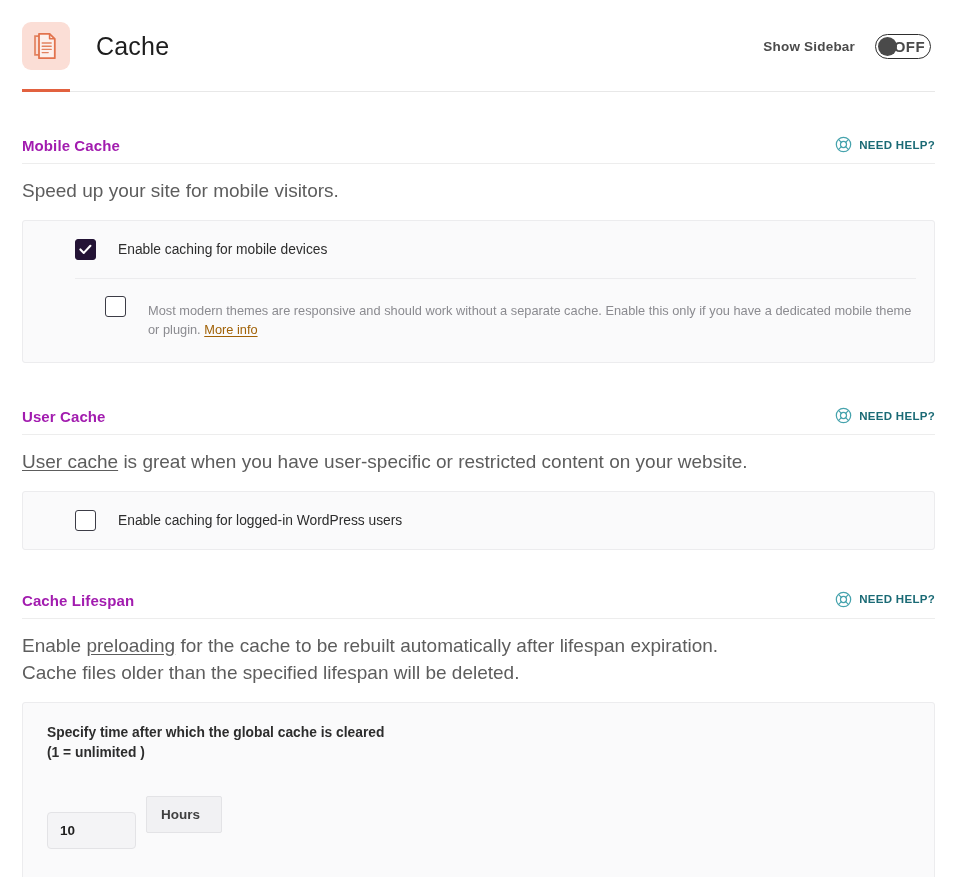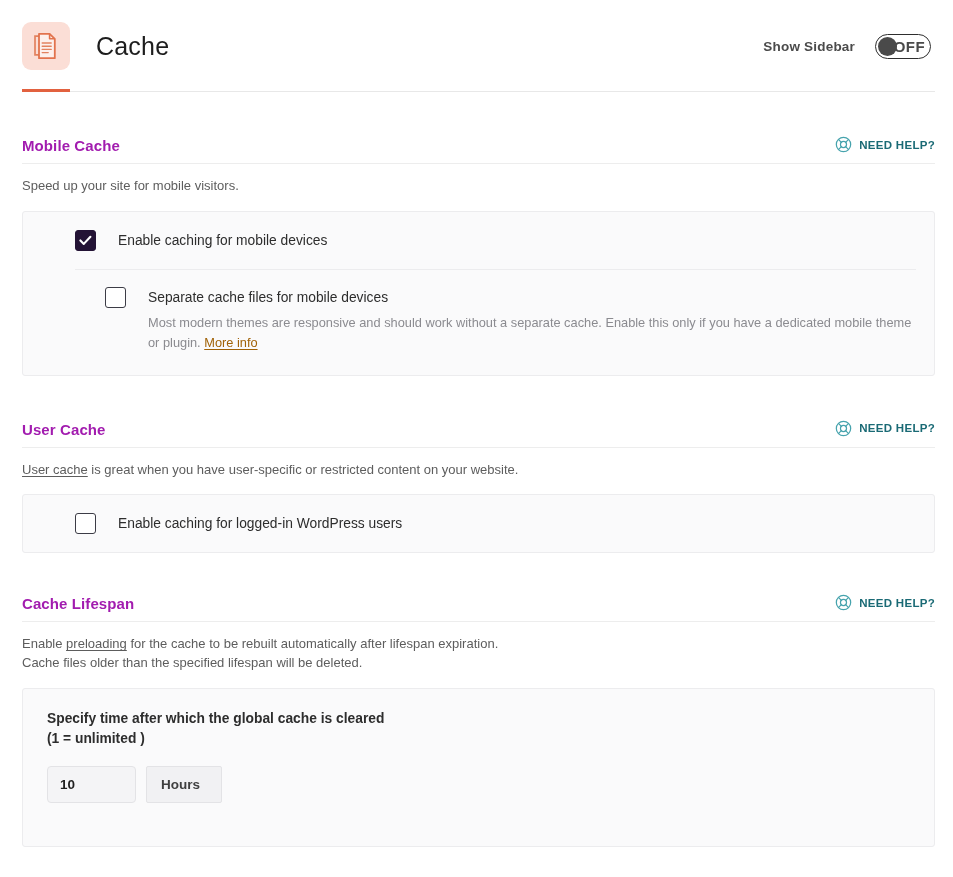--- a/index.html
+++ b/index.html
@@ -127,21 +127,21 @@
   }
   .need-help svg { display:block; }
 
   .section-rule {
     height: 1px;
     background: #ededed;
     margin-top: 9px;
   }
 
   .section-desc {
-    font-size: 13px;
+    font-size: 19px;
     color: #5d5d5d;
     line-height: 1.45;
     margin-top: 13px;
   }
   .section-desc a, .inline-link {
     color: #5d5d5d;
     text-decoration: underline;
     text-underline-offset: 2px;
     cursor: pointer;
   }
@@ -242,20 +242,21 @@
     height: 37px;
     border: 1px solid #e3e3e6;
     border-radius: 4px;
     background: #f4f4f6;
     font-family: "Liberation Sans", sans-serif;
     font-size: 13.5px;
     font-weight: bold;
     color: #1f1f1f;
     padding: 0 12px;
     outline: none;
+    margin-top: 32px;
   }
   .ls-select {
     height: 37px;
     min-width: 76px;
     border: 1px solid #e3e3e6;
     border-radius: 2px;
     background: #f1f1f3;
     font-family: "Liberation Sans", sans-serif;
     font-size: 13.5px;
     font-weight: bold;
@@ -329,21 +330,20 @@
           <div class="cb-body">
             <div class="cb-label">Enable caching for mobile devices</div>
           </div>
         </div>
 
         <div class="panel-divider"></div>
 
         <div class="panel-row sub">
           <div class="cb unchecked"></div>
           <div class="cb-body">
-            <div class="cb-label">Separate cache files for mobile devices</div>
             <div class="cb-help"><span>Most modern themes are responsive and should work without a separate cache. Enable this only if you have a dedicated mobile theme or plugin.</span> <a>More info</a></div>
           </div>
         </div>
       </div>
     </div>
 
     <div class="sec-gap-lg"></div>
 
     <div class="section">
       <div class="section-head">

